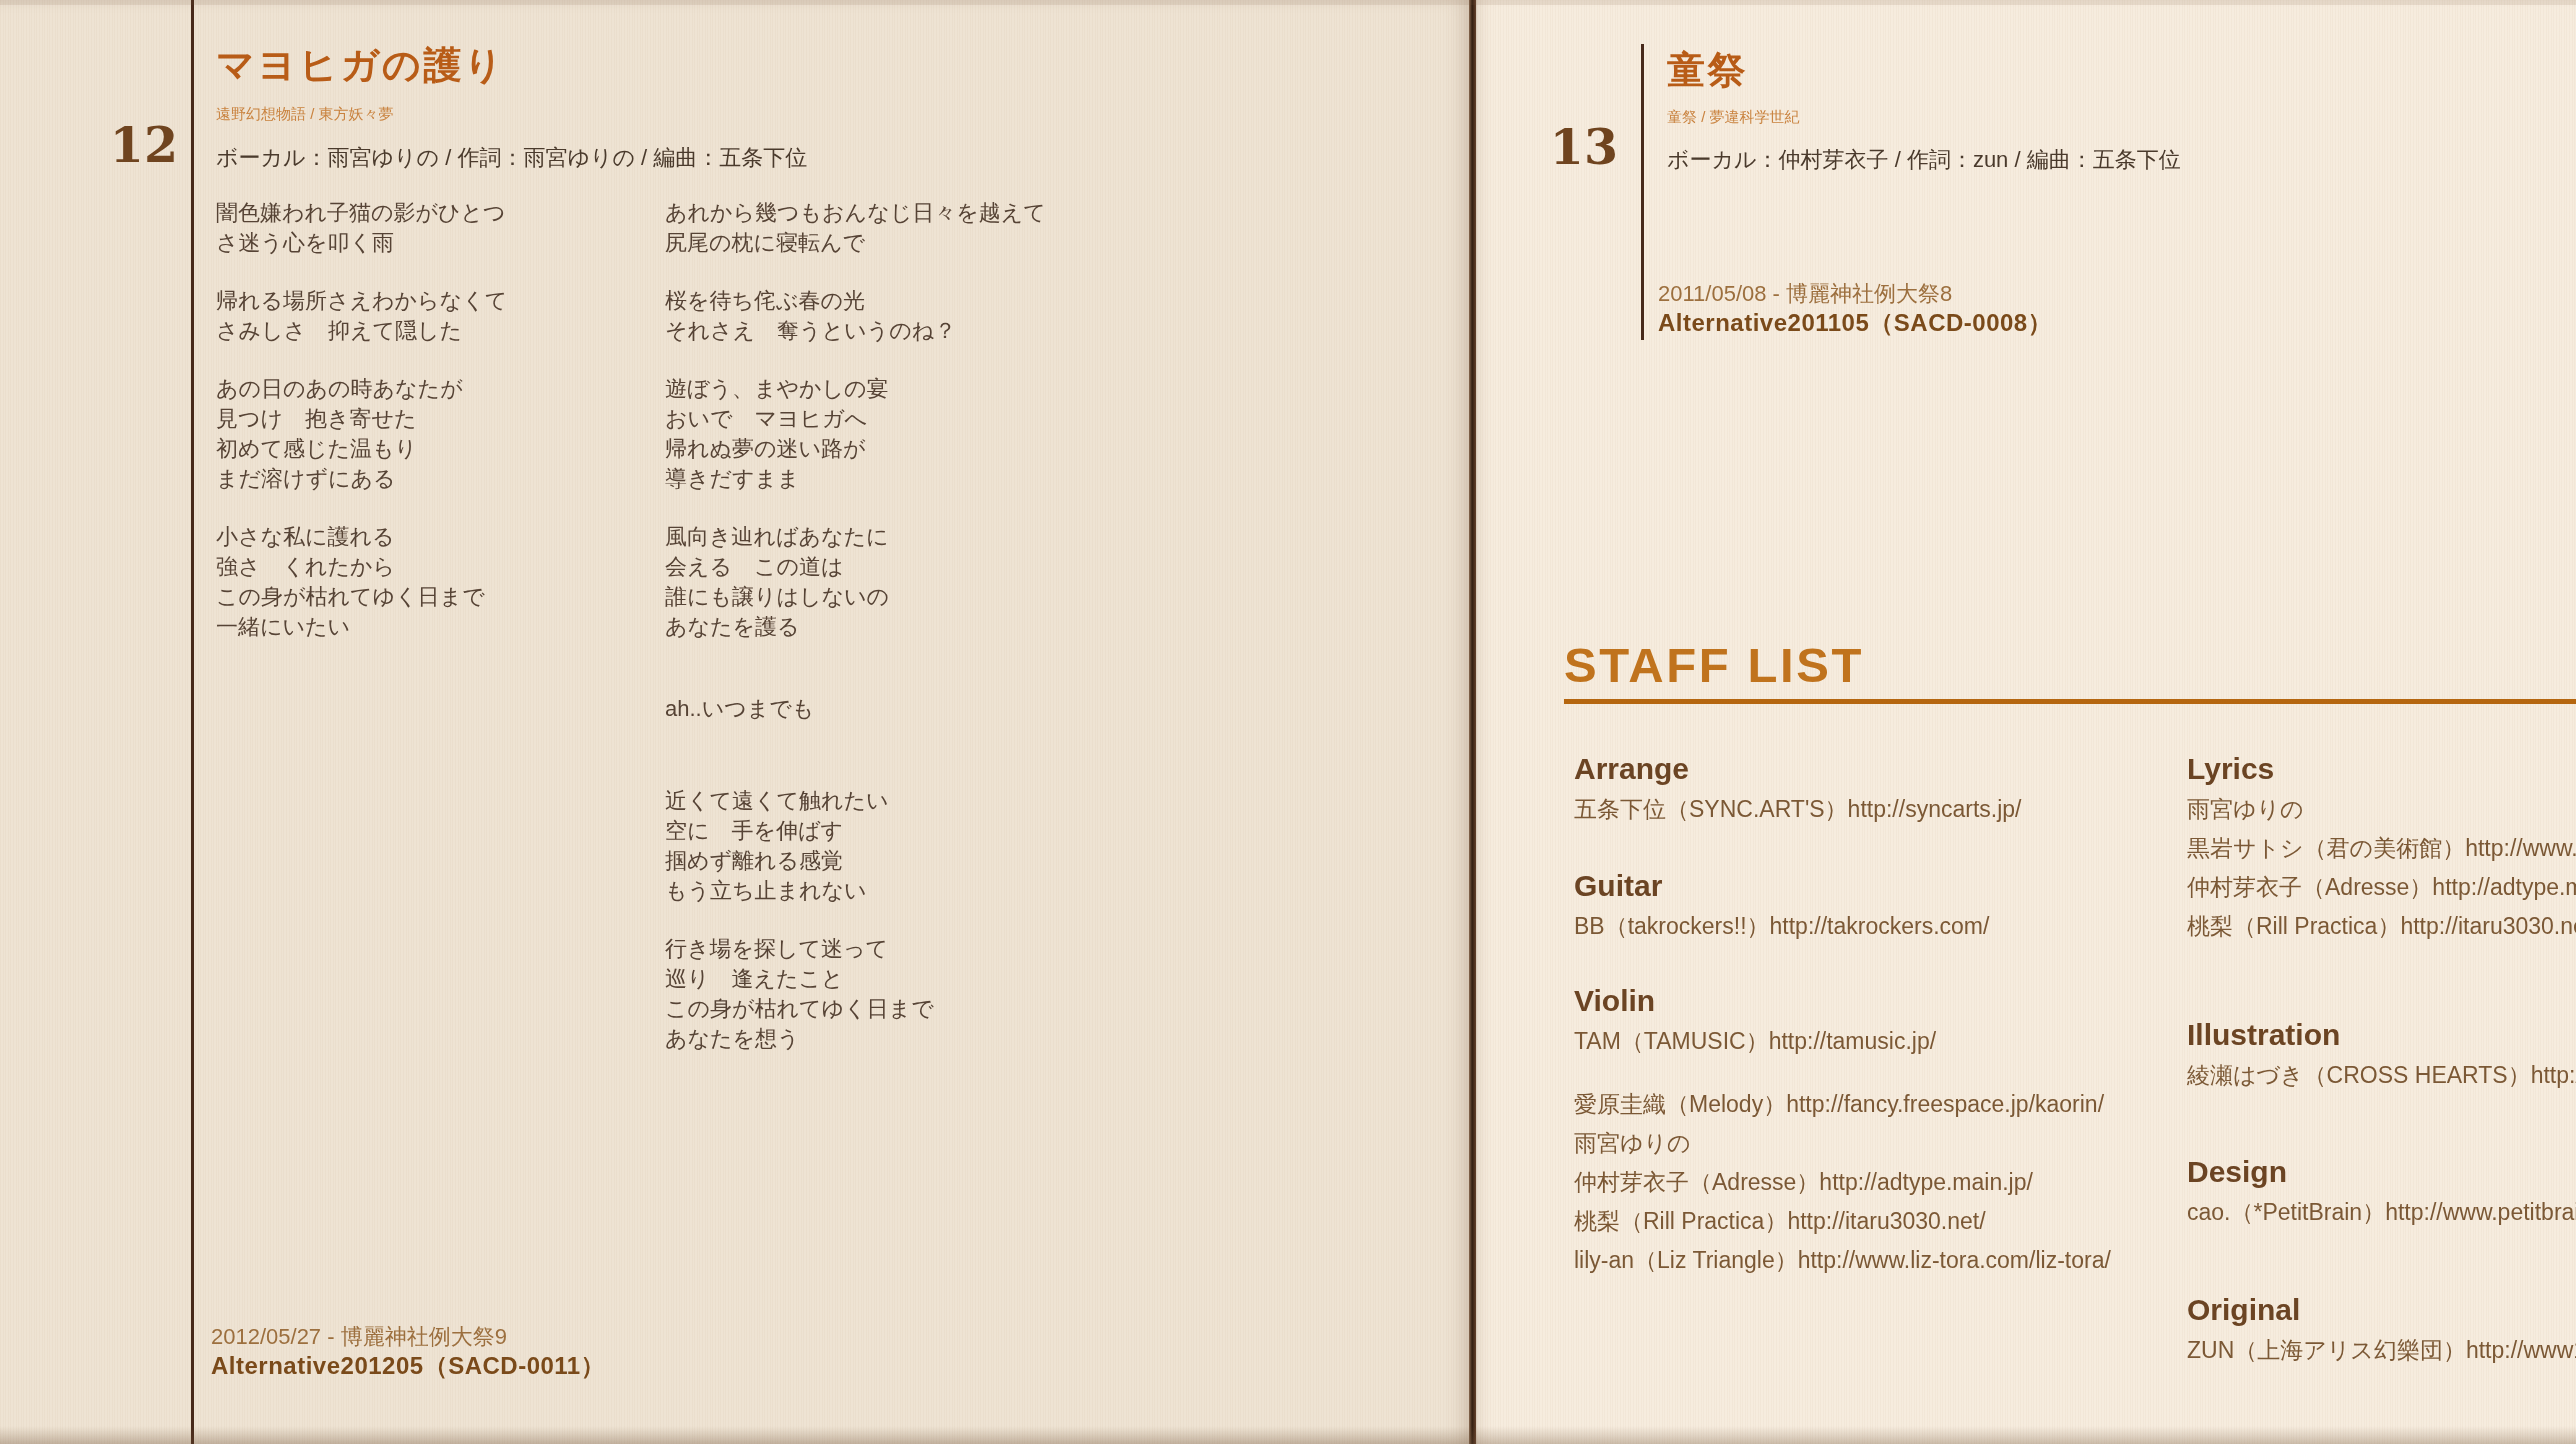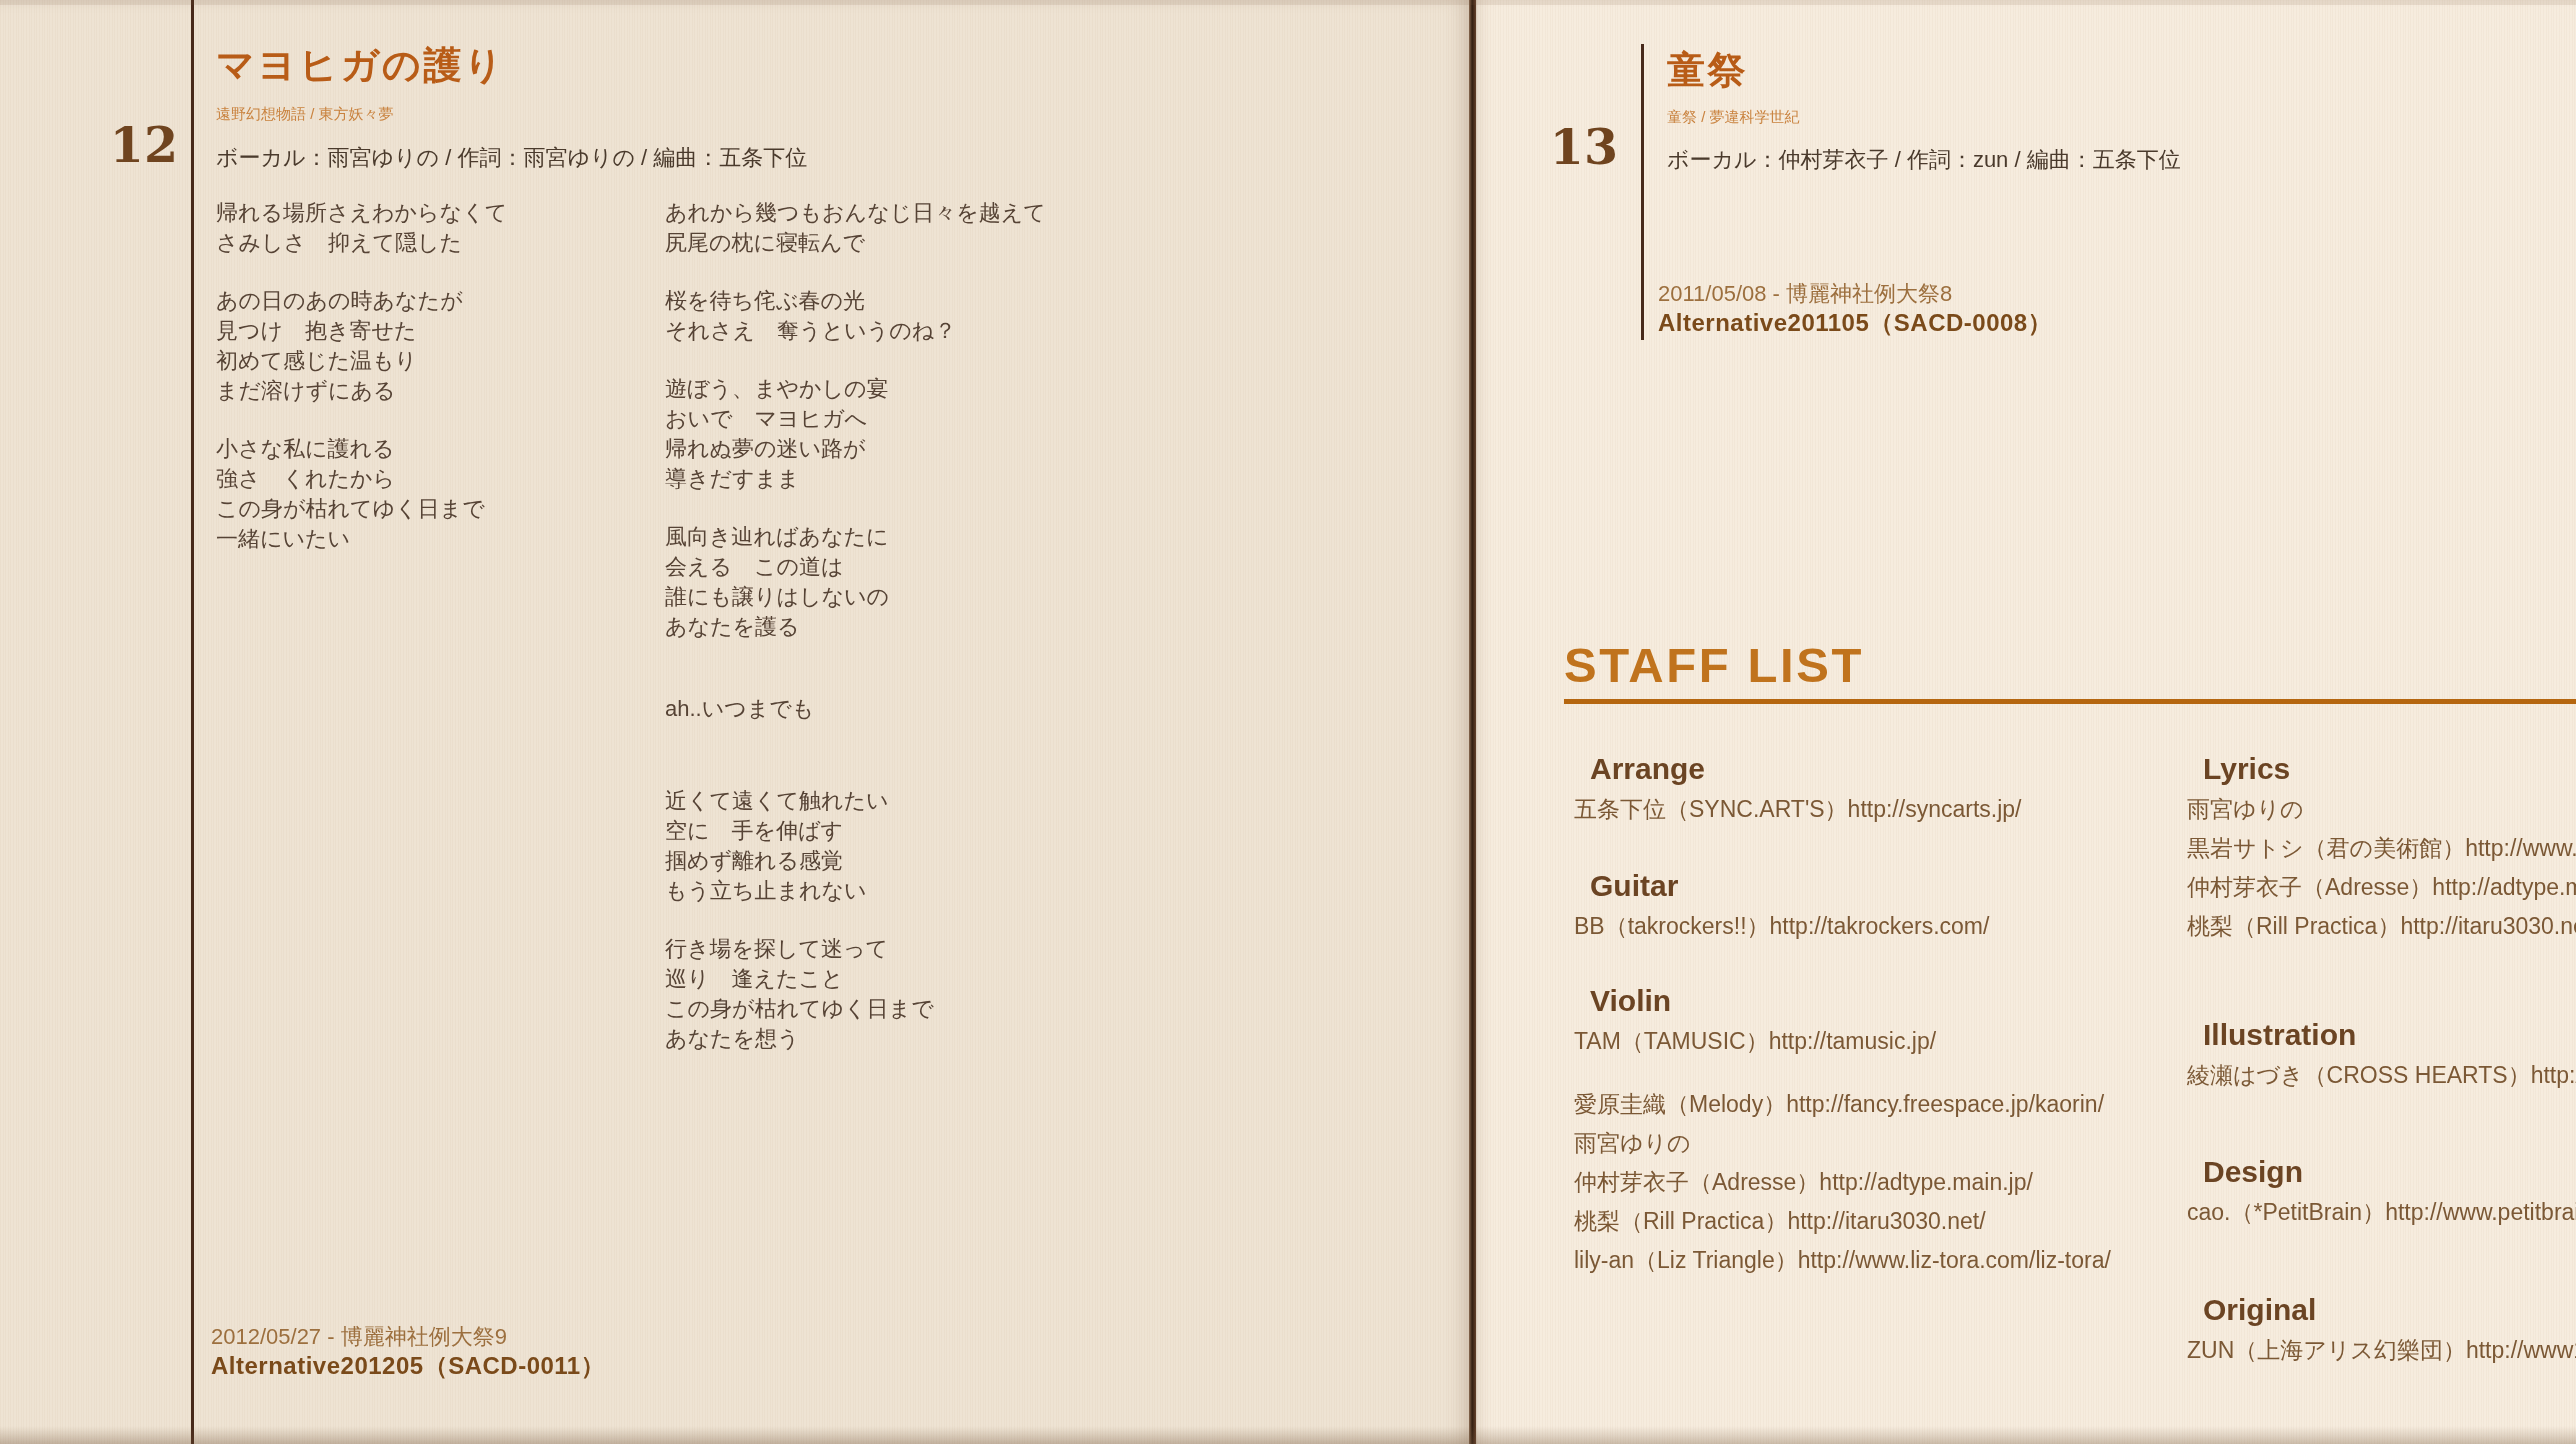--- a/index.html
+++ b/index.html
@@ -49,39 +49,43 @@
   .release{position:absolute;}
   .rel-left{left:211px;top:1322px;}
   .rel-right{left:1658px;top:279px;}
   .rel-date{font-size:22px;line-height:29px;color:#9c6f3e;}
   .rel-cat{font-size:24px;line-height:30px;font-weight:bold;letter-spacing:0.5px;color:#7a4a1a;}
 
   .staff-heading{position:absolute;left:1564px;top:639px;font-size:49px;line-height:52px;
      font-weight:bold;letter-spacing:2.6px;color:#c0731d;}
   .staff-rule{position:absolute;left:1564px;top:699px;width:1376px;height:5.2px;background:#b5660f;}
   .staff-sec{position:absolute;}
-  .staff-role{font-size:30px;line-height:32px;font-weight:bold;color:#6b4423;margin-bottom:5.2px;margin-left:16px;}
+  .staff-role{font-size:30px;line-height:32px;font-weight:bold;color:#6b4423;margin-bottom:5.2px;}
   .staff-entry{font-size:23px;line-height:39px;color:#7b5835;white-space:pre;}
 </style>
 </head>
 <body>
 
 <div class="spread">
 
   <div class="page page-left">
     <div class="texture"></div>
   </div>
 
   <div class="vrule vrule-left"></div>
   <div class="tracknum tn-left">12</div>
   <h1 class="song-title st-left">マヨヒガの護り</h1>
   <div class="song-origin so-left">遠野幻想物語 / 東方妖々夢</div>
   <div class="song-credits sc-left">ボーカル：雨宮ゆりの / 作詞：雨宮ゆりの / 編曲：五条下位</div>
 
   <div class="lyrics col1">
+    <div class="stanza">
+      <div class="lline">闇色嫌われ子猫の影がひとつ</div>
+      <div class="lline">さ迷う心を叩く雨</div>
+    </div>
     <div class="stanza">
       <div class="lline">帰れる場所さえわからなくて</div>
       <div class="lline">さみしさ　抑えて隠した</div>
     </div>
     <div class="stanza">
       <div class="lline">あの日のあの時あなたが</div>
       <div class="lline">見つけ　抱き寄せた</div>
       <div class="lline">初めて感じた温もり</div>
       <div class="lline">まだ溶けずにある</div>
     </div>

